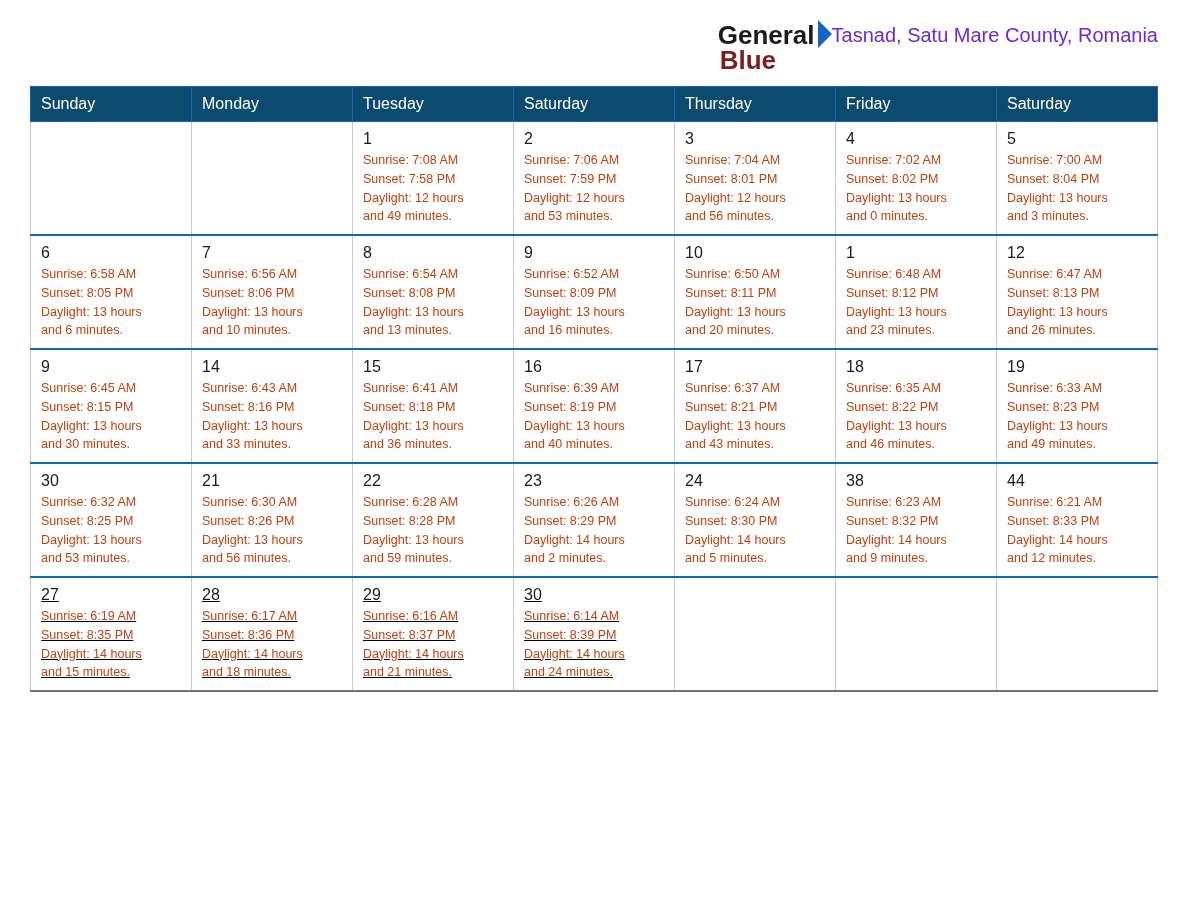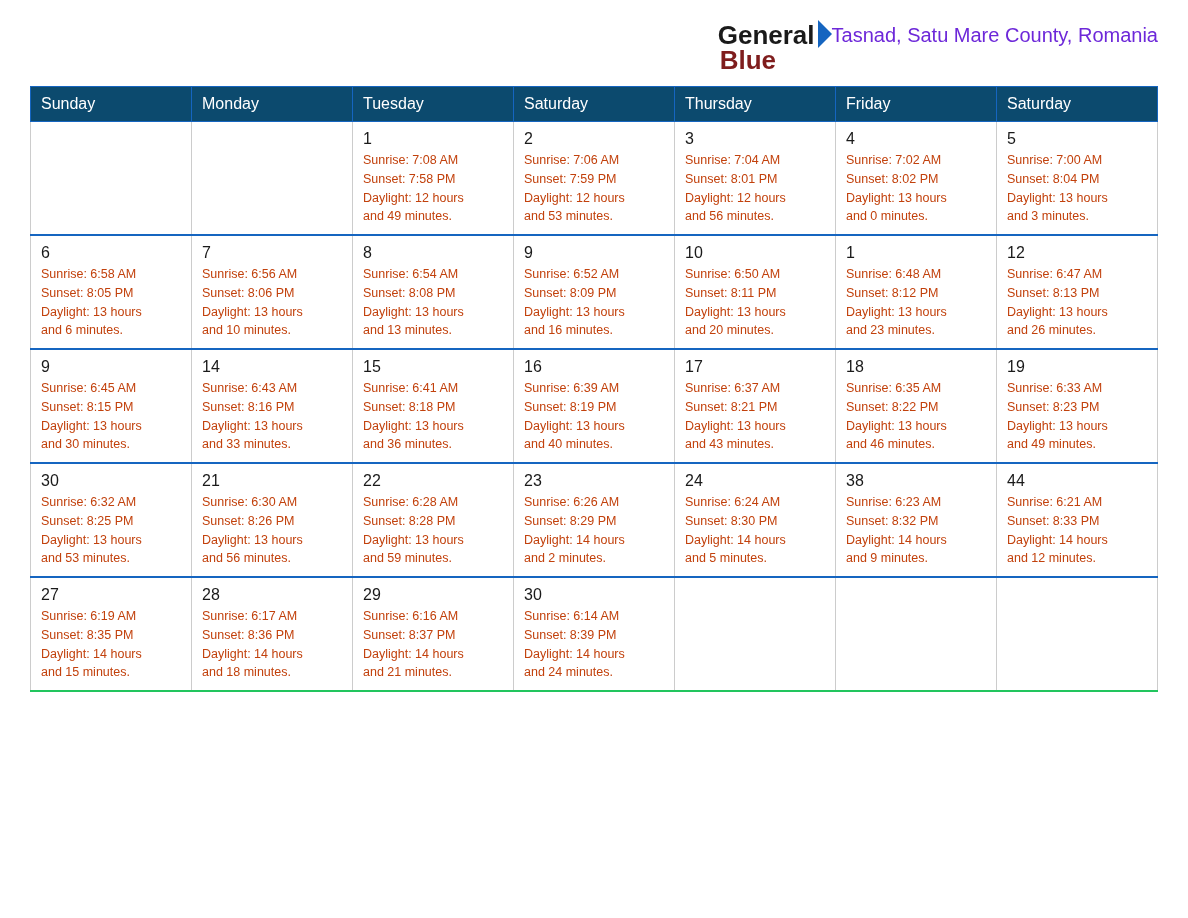--- a/index.html
+++ b/index.html
@@ -86,21 +86,22 @@
       font-weight: normal;
       display: block;
       margin-bottom: 3px;
     }
     .day-info {
       font-size: 12.5px;
       color: #c2410c;
       line-height: 1.5;
     }
     .calendar tbody tr:last-child td {
-      border-bottom: 2px solid #22c55e;
+      border-bottom: 2px solid #737373;
+      text-decoration: underline;
     }
     .calendar tbody tr:not(:last-child) td {
       border-bottom: 2px solid #1565c0;
     }
     .calendar thead tr th {
       border-bottom: 1px solid #1565c0;
     }
     td.empty {
       background: #fff;
     }

